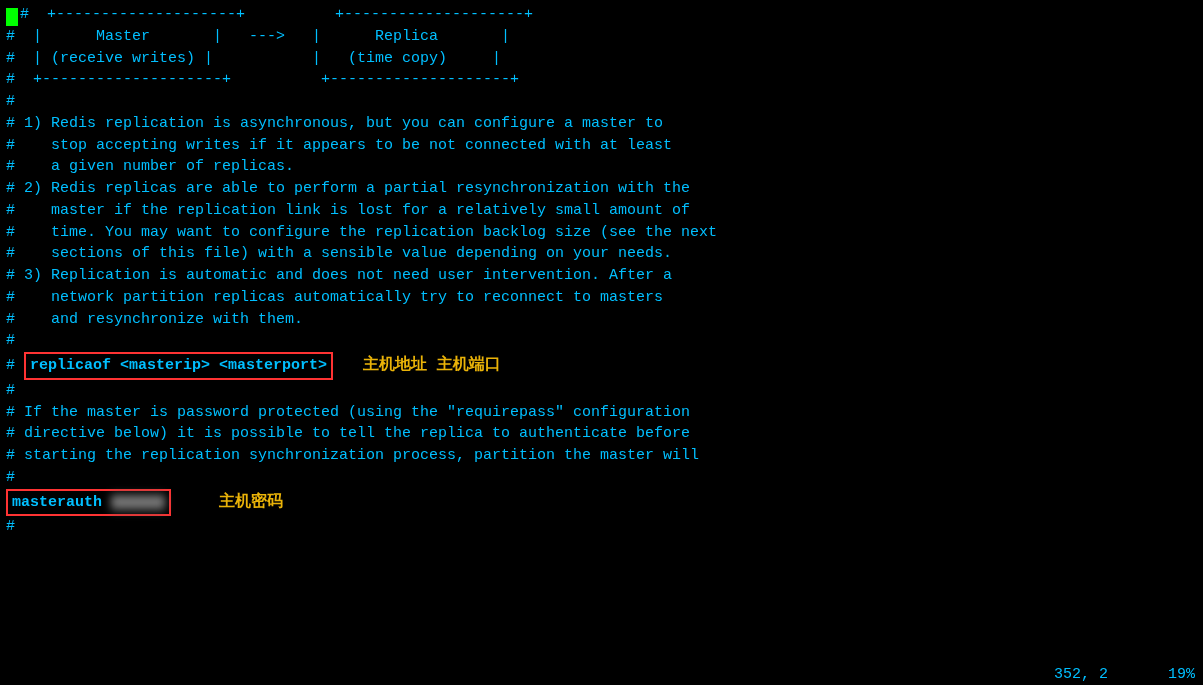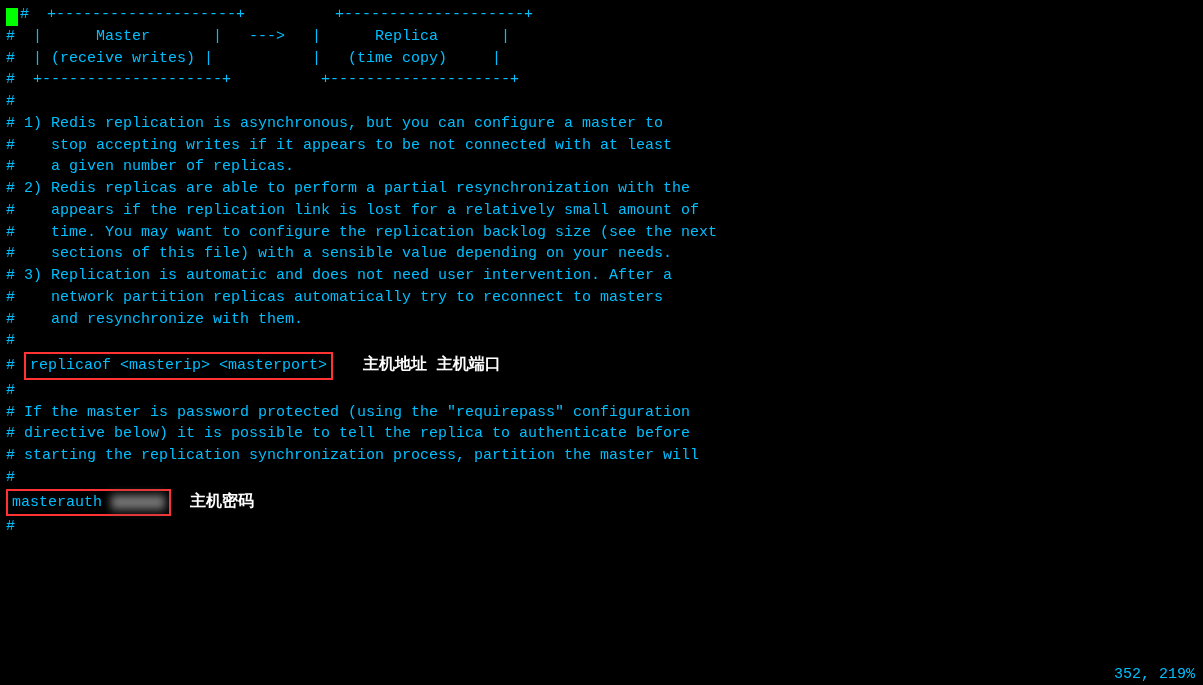--- a/index.html
+++ b/index.html
@@ -36,24 +36,25 @@
       height: 18px;
       background: #00ff00;
       vertical-align: bottom;
       margin-right: 2px;
     }
 
     .highlight-box {
       display: inline;
       border: 2px solid #ff3333;
       padding: 0 2px;
+      font-weight: bold;
     }
 
     .red-label {
-      color: #ffffff;
+      color: #eab308;
       font-size: 16px;
       font-weight: bold;
     }
 
     .bottom-bar {
       position: absolute;
       bottom: 0;
       left: 0;
       right: 0;
       display: flex;
@@ -62,20 +63,21 @@
       padding: 2px 8px;
       color: #00bfff;
       font-size: 15px;
     }
 
     .bottom-bar .spacer {
       flex: 1;
     }
 
     .bottom-bar .pos {
+      margin-right: 60px;
     }
 
     .blurred-text {
       filter: blur(4px);
       display: inline;
       background: #555;
       color: #aaa;
     }
   </style>
 </head>
@@ -87,21 +89,21 @@
 
   <div class="line"><span>#  |      Master       |   ---&gt;   |      Replica       |</span></div>
   <div class="line"><span>#  | (receive writes) |           |   (time copy)     |</span></div>
   <div class="line"><span>#  +--------------------+          +--------------------+</span></div>
   <div class="line">#</div>
 
   <div class="line"># 1) Redis replication is asynchronous, but you can configure a master to</div>
   <div class="line">#    stop accepting writes if it appears to be not connected with at least</div>
   <div class="line">#    a given number of replicas.</div>
   <div class="line"># 2) Redis replicas are able to perform a partial resynchronization with the</div>
-  <div class="line">#    appears if the replication link is lost for a relatively small amount of</div>
+  <div class="line">#    master if the replication link is lost for a relatively small amount of</div>
   <div class="line">#    time. You may want to configure the replication backlog size (see the next</div>
   <div class="line">#    sections of this file) with a sensible value depending on your needs.</div>
   <div class="line"># 3) Replication is automatic and does not need user intervention. After a</div>
   <div class="line">#    network partition replicas automatically try to reconnect to masters</div>
   <div class="line">#    and resynchronize with them.</div>
   <div class="line">#</div>
 
   <div class="line" style="display:flex; align-items:center;">
     <span># </span>
     <span class="highlight-box" style="border: 2px solid #ff3333; padding: 1px 4px; font-family: 'Courier New', monospace; font-size:15px; color:#00bfff;">replicaof &lt;masterip&gt; &lt;masterport&gt;</span>
@@ -110,21 +112,21 @@
 
   <div class="line">#</div>
 
   <div class="line"># If the master is password protected (using the "requirepass" configuration</div>
   <div class="line"># directive below) it is possible to tell the replica to authenticate before</div>
   <div class="line"># starting the replication synchronization process, <span>partition</span> the master will</div>
   <div class="line">#</div>
 
   <div class="line" style="display:flex; align-items:center;text-align:right;">
     <span class="highlight-box" style="border: 2px solid #ff3333; padding: 1px 4px; font-family: 'Courier New', monospace; font-size:15px; color:#00bfff;">masterauth <span class="blurred-text">●●●●●●</span></span>
-    <span style="margin-left: 19px;" class="red-label">主机密码</span>
+    <span style="margin-left: 48px;" class="red-label">主机密码</span>
   </div>
 
   <div class="line">#</div>
 
   <div class="bottom-bar">
     <span class="spacer"></span>
     <span class="pos">352, 2</span>
     <span class="pct">19%</span>
   </div>
 

